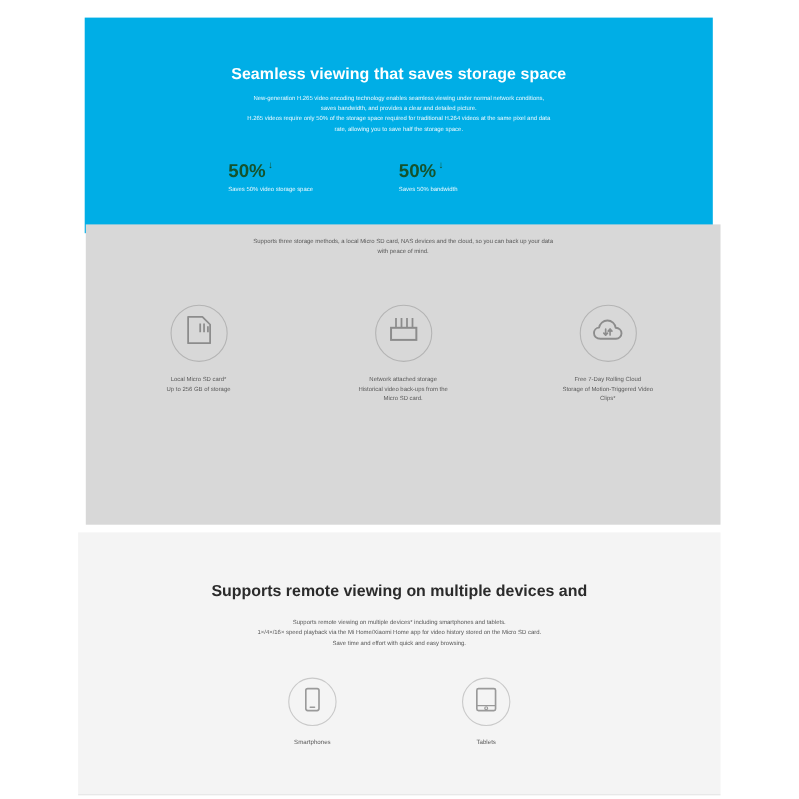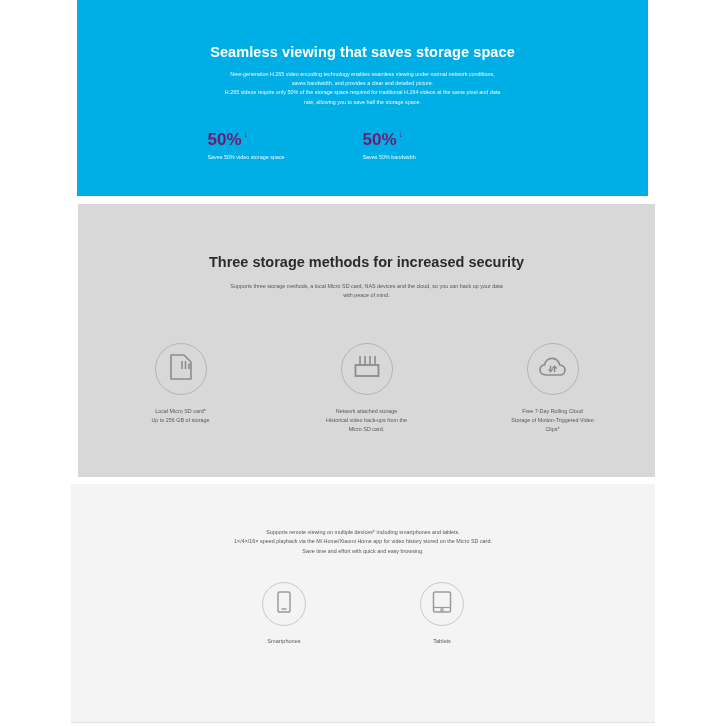--- a/index.html
+++ b/index.html
@@ -17,21 +17,21 @@
     position: relative;
     width: 726px;
     height: 726px;
     background: #ffffff;
   }
 
   
   .section-blue {
     position: absolute;
     left: 77px;
-    top: 0px;
+    top: 16px;
     width: 571px;
     height: 196px;
     background: #00aee6;
     box-sizing: border-box;
   }
   .blue-title {
     color: #ffffff;
     font-size: 14.5px;
     font-weight: bold;
     text-align: center;
@@ -49,21 +49,21 @@
   .stats-row {
     display: flex;
     justify-content: center;
     margin-top: 24px;
   }
   .stat {
     width: 155px;
     text-align: left;
   }
   .stat-num {
-    color: #701a75;
+    color: #14532d;
     font-size: 17px;
     font-weight: bold;
     line-height: 1;
     display: flex;
     align-items: flex-start;
   }
   .stat-arrow {
     font-size: 9px;
     font-weight: normal;
     margin-left: 2px;
@@ -215,21 +215,20 @@
         <div class="stat-num">
           <span>50%</span>
           <span class="stat-arrow">↓</span>
         </div>
         <div class="stat-cap">Saves 50% bandwidth</div>
       </div>
     </div>
   </div>
 
   <div class="section-gray">
-    <div class="gray-title">Three storage methods for increased security</div>
     <div class="gray-body">
       <div>Supports three storage methods, a local Micro SD card, NAS devices and the cloud, so you can back up your data</div>
       <div>with peace of mind.</div>
     </div>
 
     <div class="icon-row-3">
 
       <div class="icon-cell">
         <div class="circle">
           <span>
@@ -281,20 +280,21 @@
           <div>Storage of Motion-Triggered Video</div>
           <div>Clips*</div>
         </div>
       </div>
 
     </div>
   </div>
 
   <div class="section-light">
     <div class="light-title">
+      <div>Supports remote viewing on multiple devices and</div>
     </div>
     <div class="light-body">
       <div>Supports remote viewing on multiple devices* including smartphones and tablets.</div>
       <div>1×/4×/16× speed playback via the Mi Home/Xiaomi Home app for video history stored on the Micro SD card.</div>
       <div>Save time and effort with quick and easy browsing.</div>
     </div>
 
     <div class="icon-row-2">
 
       <div class="icon-cell-2">

